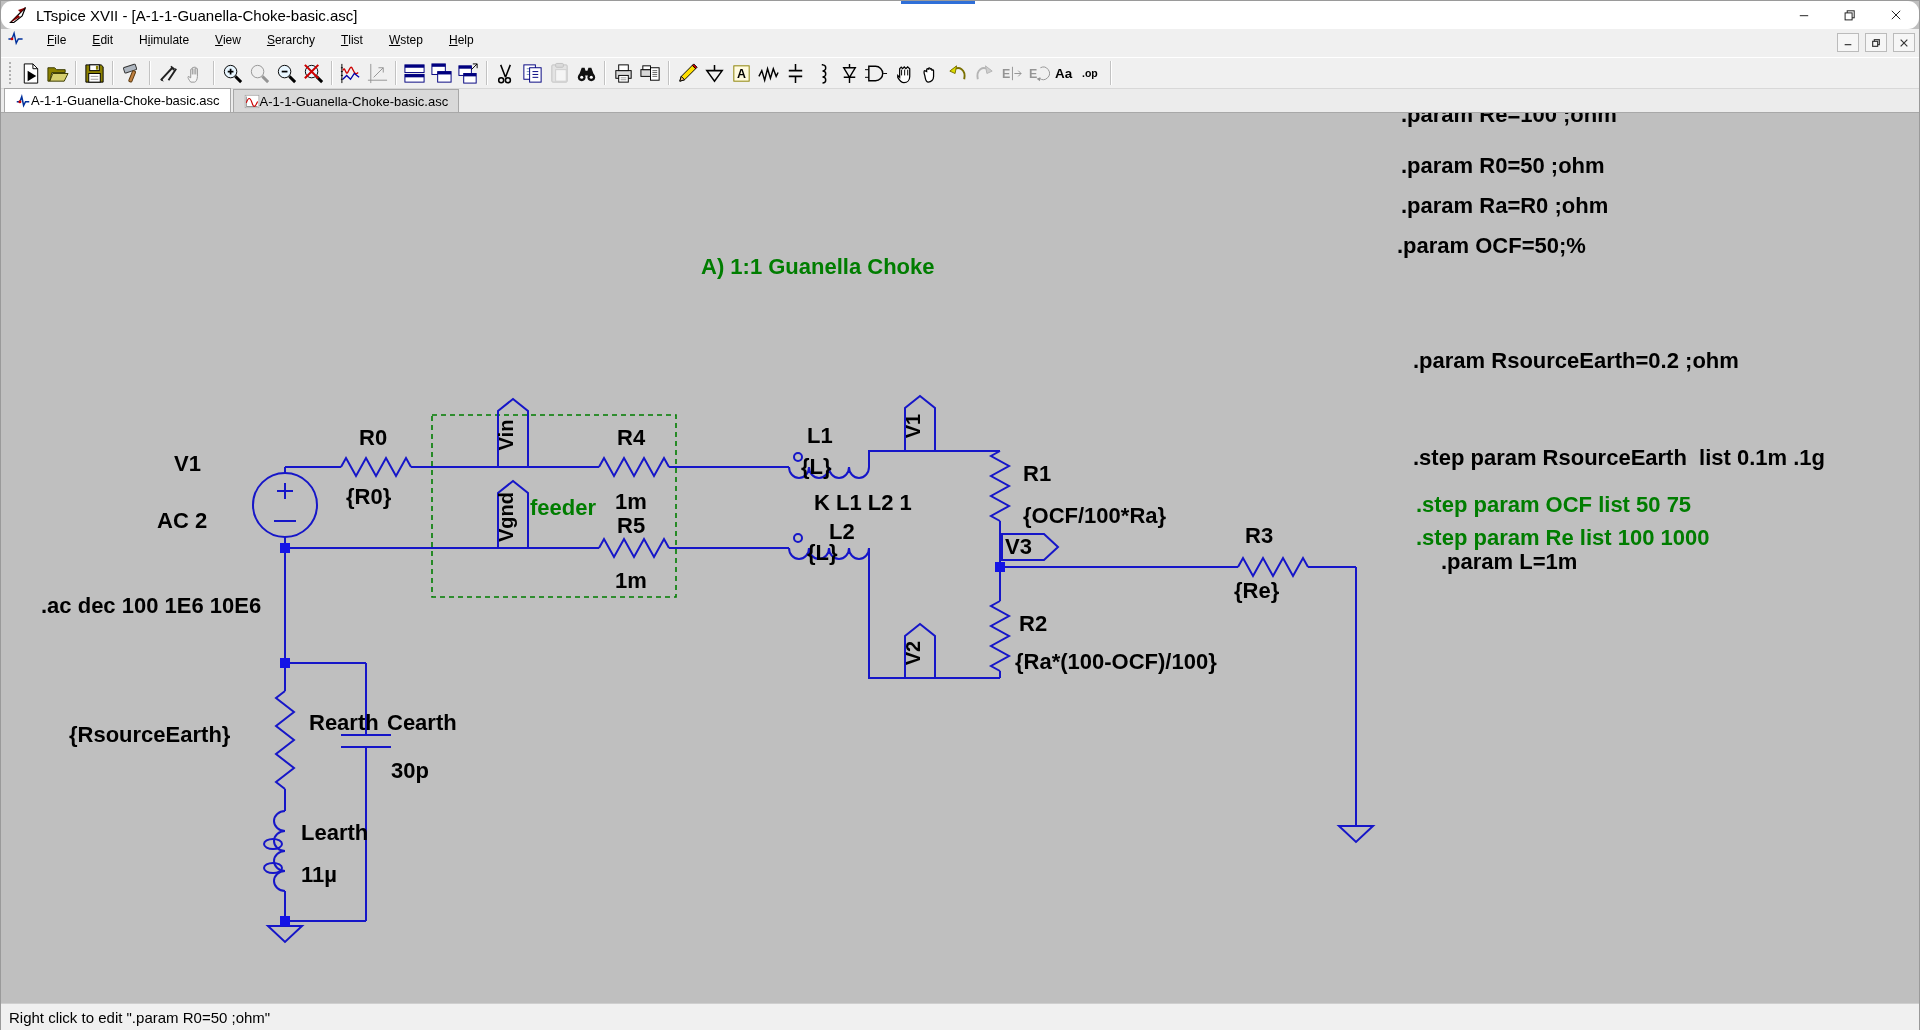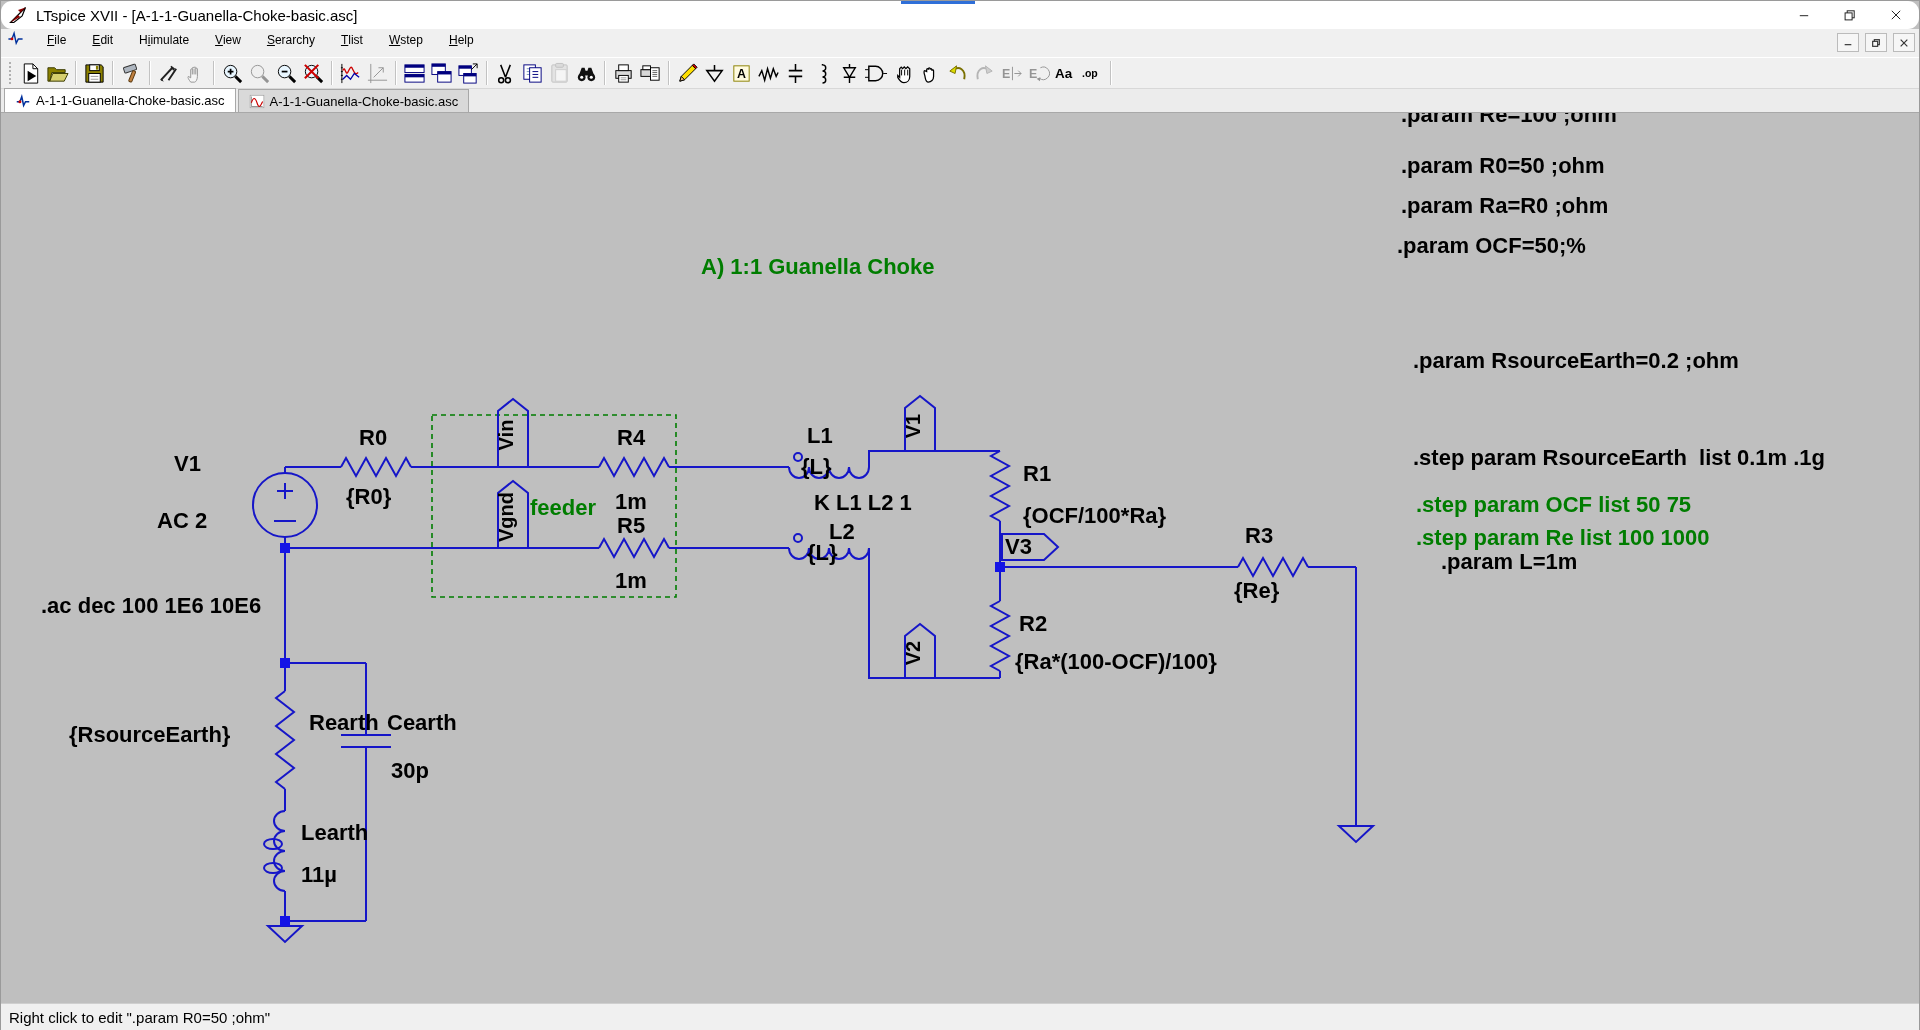--- a/index.html
+++ b/index.html
@@ -30,21 +30,21 @@
              display:flex; align-items:center; padding-left:4px; flex:0 0 32px; }
   .grip { width:4px; height:22px; margin:0 4px; border-left:2px dotted #b0b0b0; }
   .tb { width:27px; height:27px; display:flex; align-items:center; justify-content:center; border:1px solid transparent; }
   .tb svg { width:23px; height:23px; }
   .tb.dis { opacity:.38; filter:grayscale(1); }
   .sep { width:0; height:24px; border-left:1px solid #c2c2c2; border-right:1px solid #ffffff; margin:0 4px; }
 
   
   .tabbar { height:24px; background:#ececec; display:flex; align-items:flex-end; border-bottom:1px solid #a8a8a8;
             padding-left:3px; flex:0 0 24px; }
-  .tab { height:23px; display:flex; align-items:center; gap:5px; padding:0 10px; font-size:13px; color:#000;
+  .tab { height:23px; display:flex; align-items:center; padding:0 10px; font-size:13px; color:#000;
          border:1px solid #a8a8a8; border-bottom:none; background:#d9d9d9; margin-right:2px; }
   .tab.active { background:#ffffff; height:24px; }
   .tab svg { width:16px; height:15px; }
 
   
   .canvas { position:relative; height:890px; background:#bfbfbf; flex:0 0 890px; overflow:hidden; }
   svg.schem { position:absolute; left:0; top:0; }
   svg.schem text { font-family:"Liberation Sans", sans-serif; font-weight:bold; fill:#000000;
                    font-size:22px; white-space:pre; }
   svg.schem text.flag { font-size:20px; }

